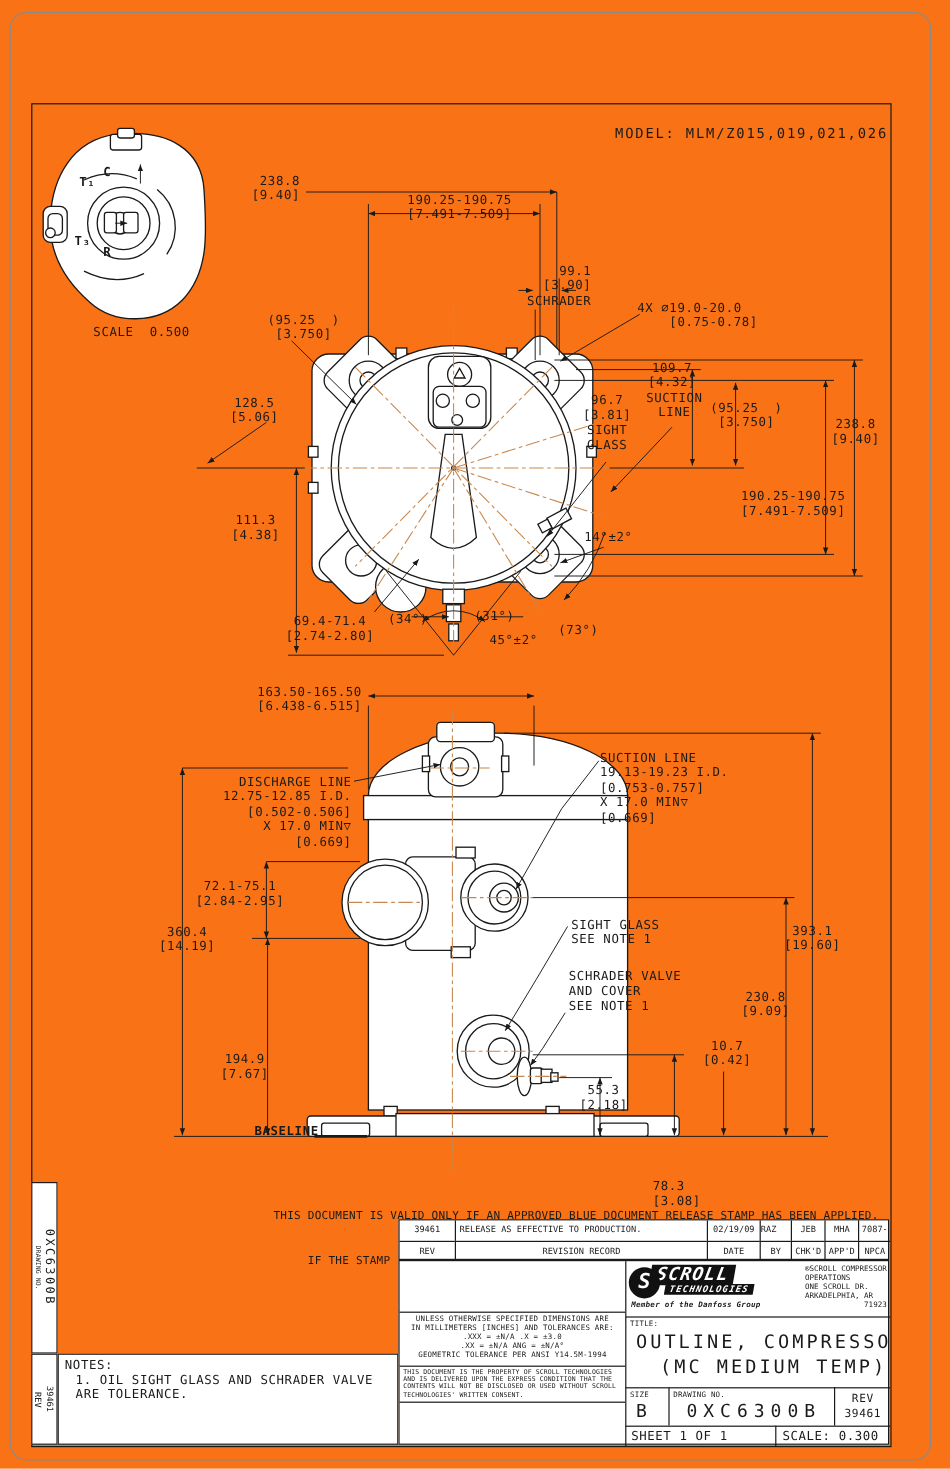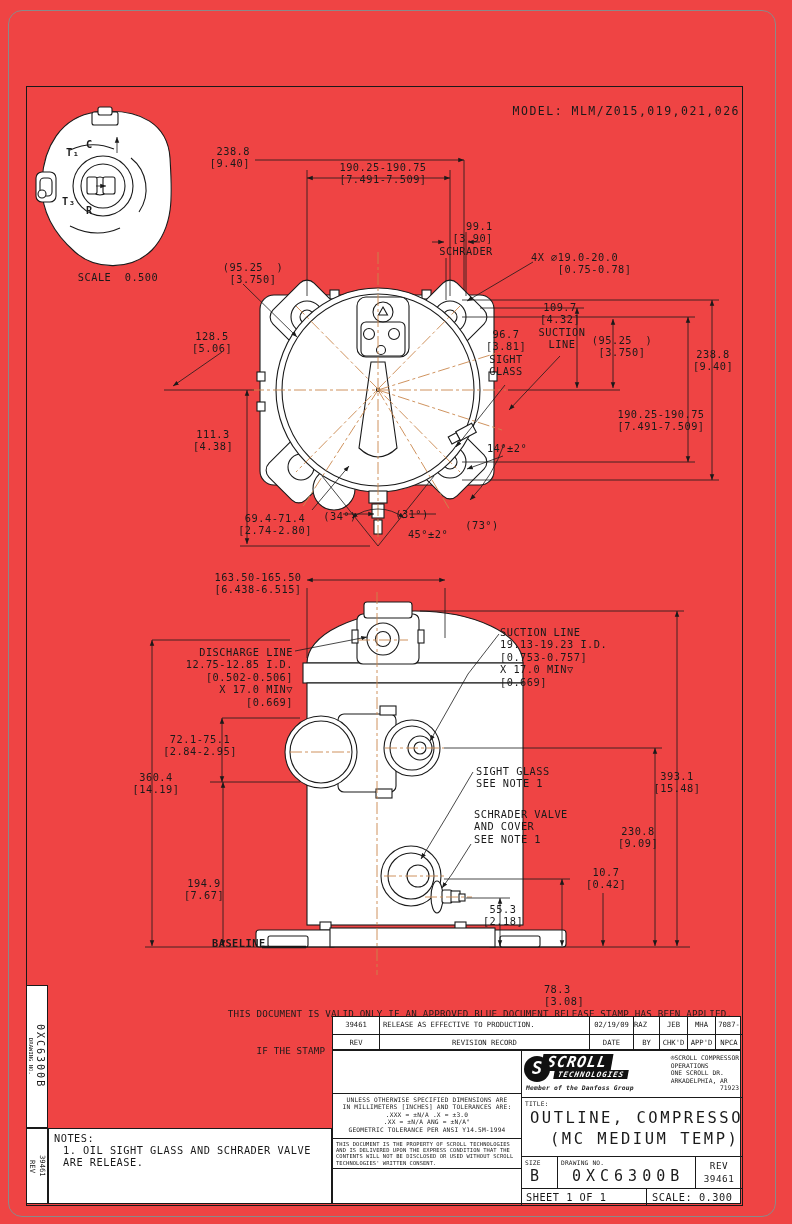--- a/index.html
+++ b/index.html
@@ -1,17 +1,17 @@
 <!DOCTYPE html>
 <html><head>
 <meta charset="utf-8">
 <style>
   html,body{margin:0;padding:0;background:#fff;width:792px;height:1224px;overflow:hidden;
     font-family:"DejaVu Sans Mono","Liberation Mono",monospace;color:#1a1a1a;}
-  #page{position:relative;width:792px;height:1224px;background:#ef4444;}
+  #page{position:relative;width:792px;height:1224px;background:#f97316;}
   #outer-border{position:absolute;left:8px;top:10px;width:766px;height:1205px;
     border:1.5px solid #8a8a8a;border-radius:14px;}
   #frame{position:absolute;left:26px;top:86px;width:715px;height:1118px;border:1.6px solid #1a1a1a;}
   svg{position:absolute;left:0;top:0;}
   .dim{position:absolute;font-size:10.3px;line-height:12.4px;letter-spacing:0.5px;white-space:pre;}
   .dim div{white-space:pre;}
   .hdr{position:absolute;font-size:11.5px;letter-spacing:1.5px;white-space:pre;}
   .tb{position:absolute;border:1.2px solid #1a1a1a;box-sizing:border-box;background:#fff;}
   .cell{position:absolute;border-left:1.2px solid #1a1a1a;border-top:1.2px solid #1a1a1a;
     box-sizing:border-box;overflow:hidden;}
@@ -291,21 +291,21 @@
       <div class="dim" style="left: 713px; top: 348px; transform: translateX(-50%); text-align: center;"><div>238.8</div><div>[9.40]</div></div>
       <div class="dim" style="left: 661px; top: 408px; transform: translateX(-50%); text-align: center;"><div>190.25-190.75</div><div>[7.491-7.509]</div></div>
       <div class="dim" style="left: 238px; top: 571px; transform: translateX(-50%); text-align: center; margin-left: 20px;"><div>163.50-165.50</div><div>[6.438-6.515]</div></div>
       <div class="dim" style="left: 293px; top: 646px; transform: translateX(-100%); text-align: right;"><div>DISCHARGE LINE</div><div>12.75-12.85 I.D.</div><div>[0.502-0.506]</div><div>X 17.0 MIN▽</div><div>[0.669]</div></div>
       <div class="dim" style="left: 500px; top: 626px;"><div>SUCTION LINE</div><div>19.13-19.23 I.D.</div><div>[0.753-0.757]</div><div>X 17.0 MIN▽</div><div>[0.669]</div></div>
       <div class="dim" style="left: 200px; top: 733px; transform: translateX(-50%); text-align: center;"><div>72.1-75.1</div><div>[2.84-2.95]</div></div>
       <div class="dim" style="left: 156px; top: 771px; transform: translateX(-50%); text-align: center;"><div>360.4</div><div>[14.19]</div></div>
       <div class="dim" style="left: 204px; top: 877px; transform: translateX(-50%); text-align: center;"><div>194.9</div><div>[7.67]</div></div>
       <div class="dim" style="left: 476px; top: 765px;"><div>SIGHT GLASS</div><div>SEE NOTE 1</div></div>
       <div class="dim" style="left: 474px; top: 808px;"><div>SCHRADER VALVE</div><div>AND COVER</div><div>SEE NOTE 1</div></div>
-      <div class="dim" style="left: 677px; top: 770px; transform: translateX(-50%); text-align: center;"><div>393.1</div><div>[15.48]</div></div>
+      <div class="dim" style="left: 677px; top: 770px; transform: translateX(-50%); text-align: center;"><div>393.1</div><div>[19.60]</div></div>
       <div class="dim" style="left: 638px; top: 825px; transform: translateX(-50%); text-align: center;"><div>230.8</div><div>[9.09]</div></div>
       <div class="dim" style="left: 606px; top: 866px; transform: translateX(-50%); text-align: center;"><div>10.7</div><div>[0.42]</div></div>
       <div class="dim" style="left: 564px; top: 935px; transform: translateX(-50%); text-align: left; margin-top: 48px;"><div>78.3</div><div>[3.08]</div></div>
       <div class="dim" style="left: 503px; top: 903px; transform: translateX(-50%); text-align: center;"><div>55.3</div><div>[2.18]</div></div>
       <div class="dim" style="left: 118px; top: 271px; transform: translateX(-50%); text-align: center;"><div>SCALE  0.500</div></div>
       <div class="dim" style="left: 212px; top: 937px; font-weight: bold;"><div>BASELINE</div></div>
     </div>
 
   <div class="dim" style="left:480px;top:983px;transform:translateX(-50%);font-size:9.2px;letter-spacing:0.2px;">
     <div>THIS DOCUMENT IS VALID ONLY IF AN APPROVED BLUE DOCUMENT RELEASE STAMP HAS BEEN APPLIED.</div>
@@ -376,21 +376,21 @@
     </div>
 
     <div class="cell t10" style="left:188px;top:137px;width:125px;height:17px;padding:2px 0 0 4px;">SHEET 1 OF 1</div>
     <div class="cell t10" style="left:313px;top:137px;width:96px;height:17px;padding:2px 0 0 5px;">SCALE: 0.300</div>
   </div>
 
   <div class="tb" style="left:48px;top:1128px;width:284px;height:76px;border-width:1.2px;">
     <div class="t10" style="position:absolute;left:5px;top:3px;">NOTES:</div>
     <div class="t10" style="position:absolute;left:14px;top:15px;">
         <div>1. OIL SIGHT GLASS AND SCHRADER VALVE</div>
-        <div>   ARE RELEASE.</div>
+        <div>   ARE TOLERANCE.</div>
       </div>
   </div>
 
   <div class="tb" style="left:26px;top:985px;width:22px;height:143px;">
     <div class="vwrap">
       <div class="vtext t5">DRAWING NO.</div>
       <div class="vtext" style="font-size:10px;letter-spacing:2px;">0XC6300B</div>
     </div>
   </div>
   <div class="tb" style="left:26px;top:1128px;width:22px;height:76px;">

